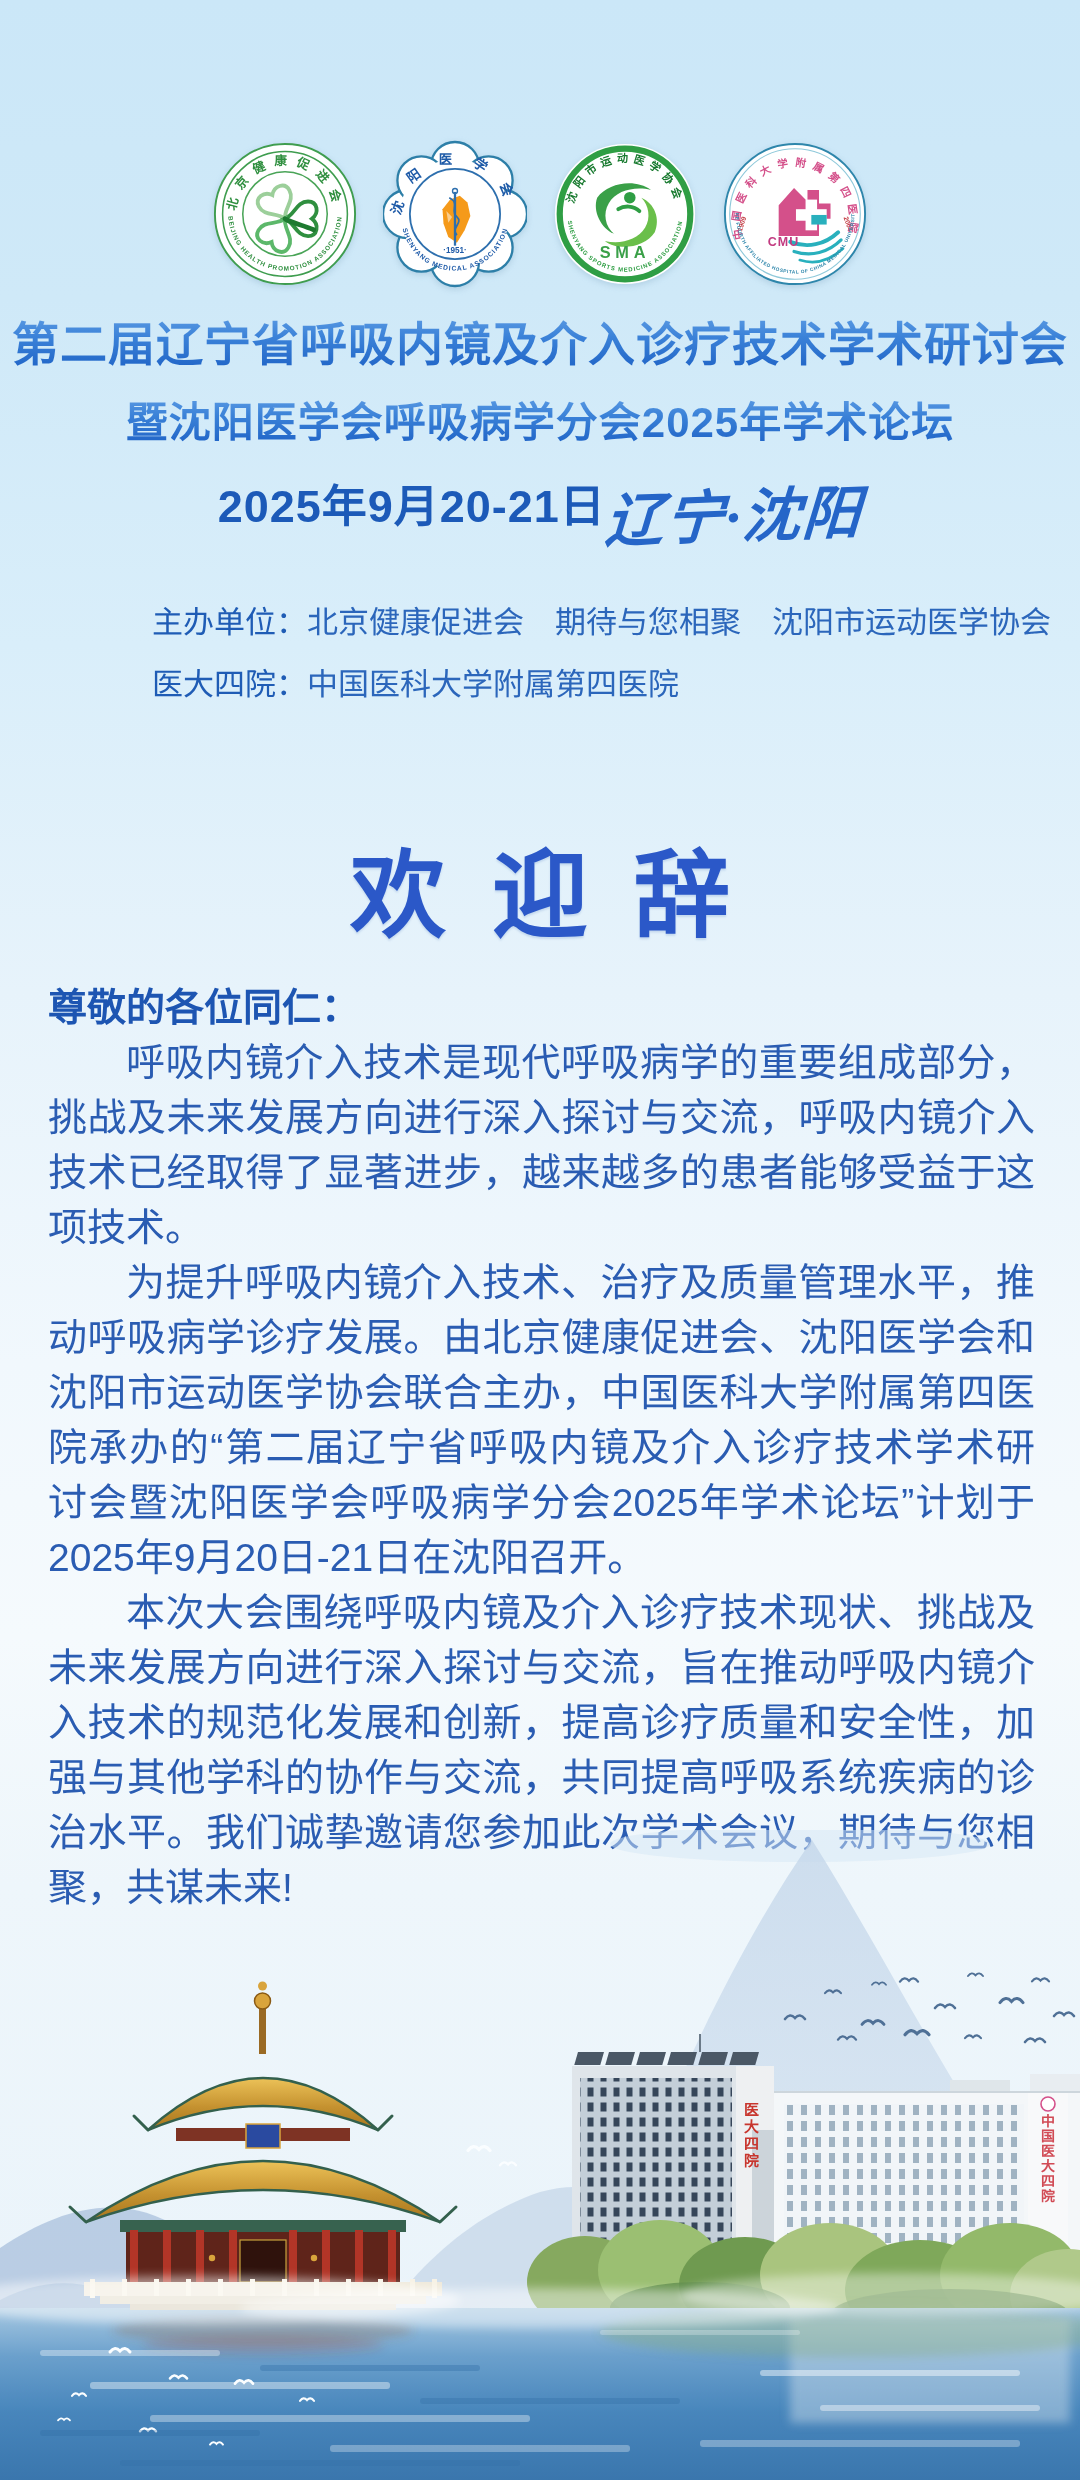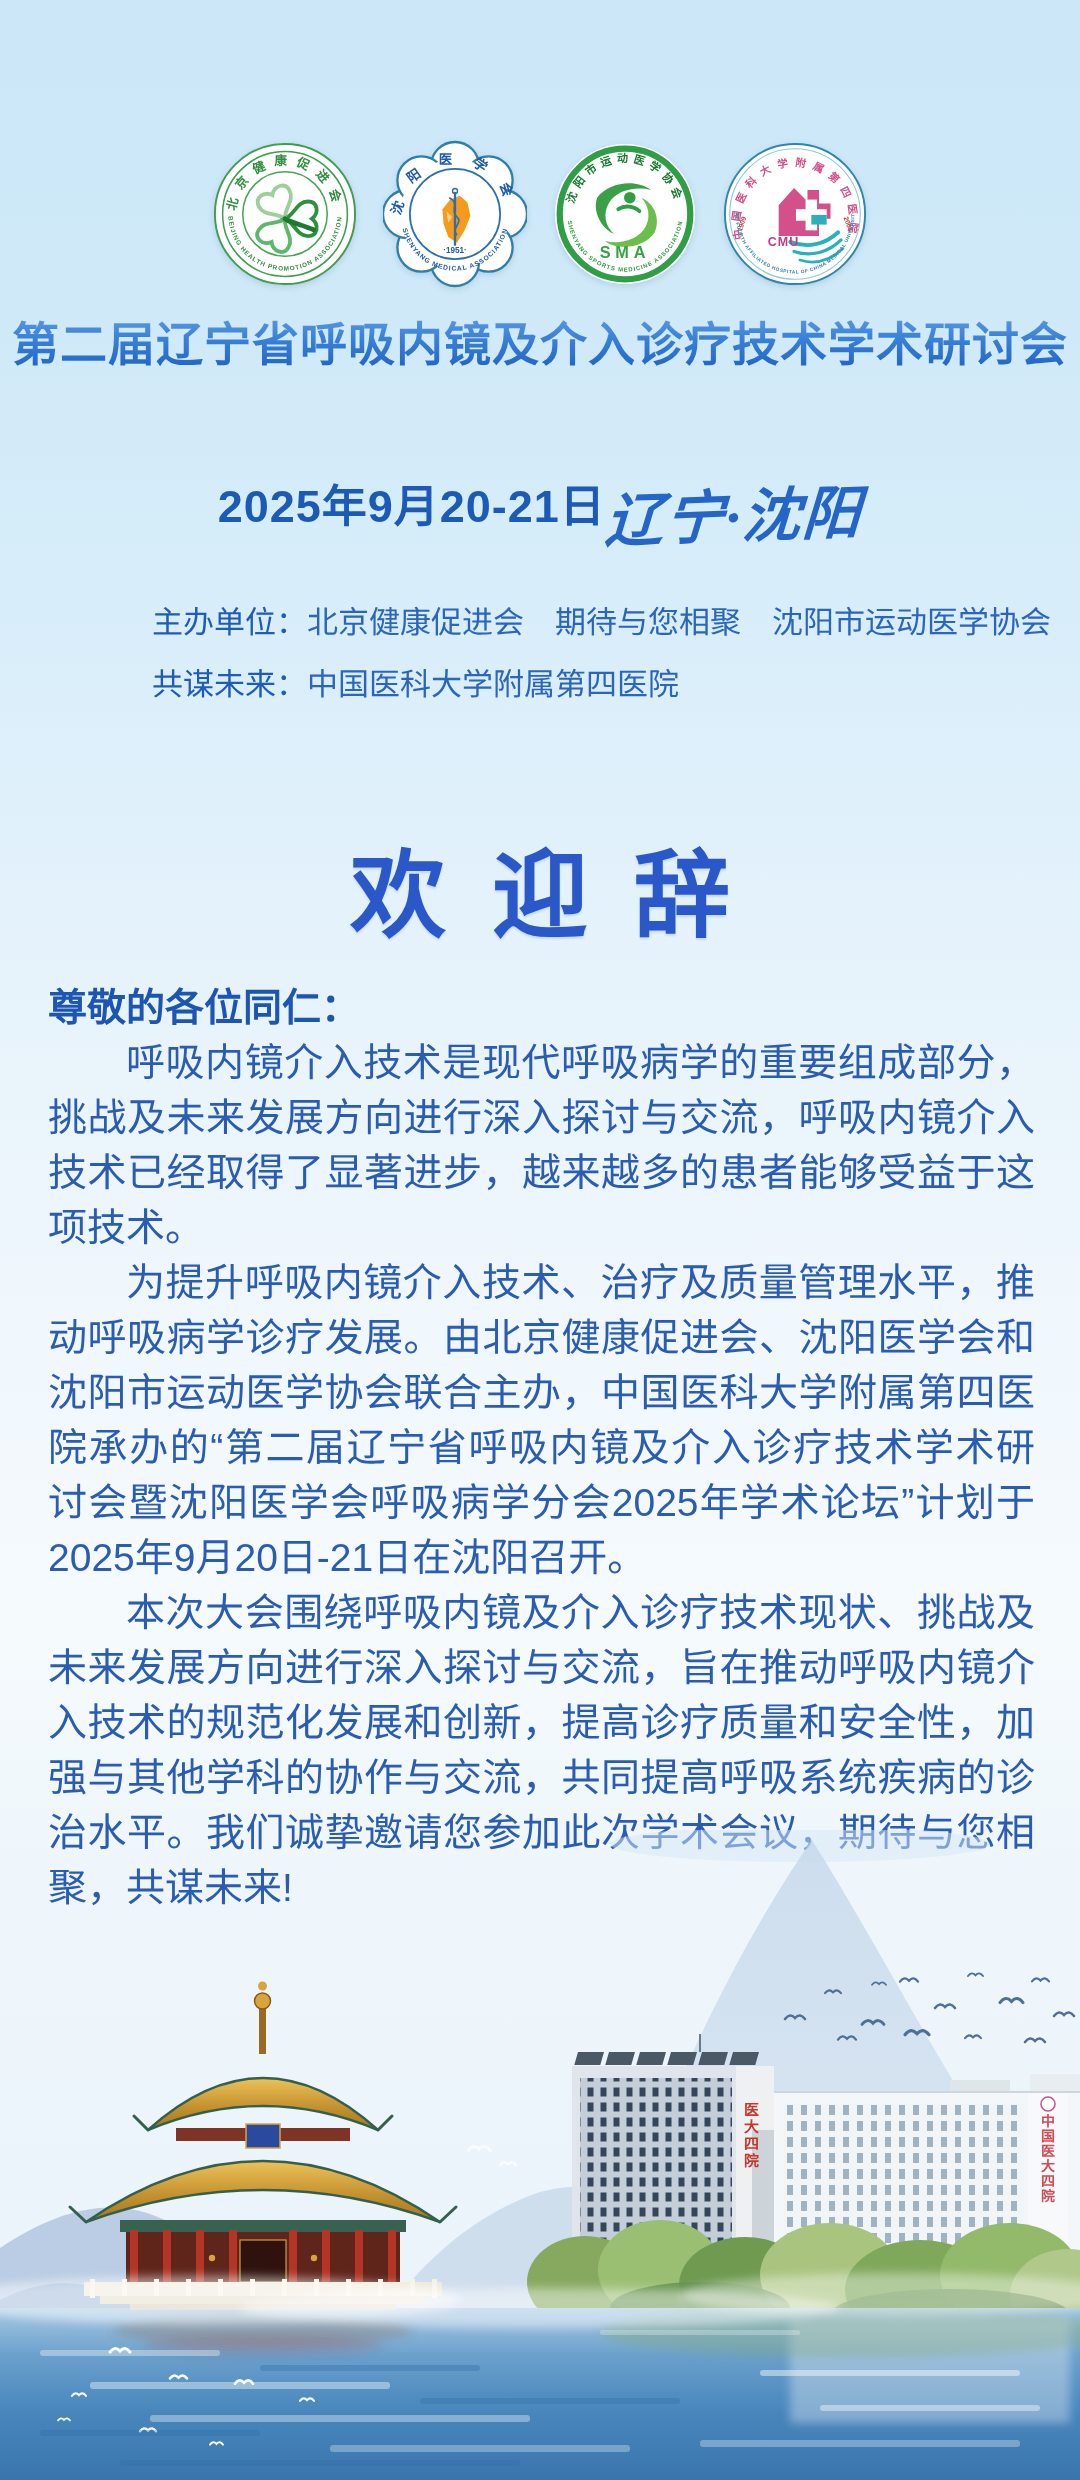--- a/index.html
+++ b/index.html
@@ -155,29 +155,30 @@
       <text font-size="11" font-weight="bold" fill="#d4508a" letter-spacing="7">
         <textPath href="#l4t" startOffset="50%" text-anchor="middle">中国医科大学附属第四医院</textPath>
       </text>
       <text font-size="5" font-weight="bold" fill="#2e86ab" letter-spacing="0.6">
         <textPath href="#l4b" startOffset="50%" text-anchor="middle">THE FOURTH AFFILIATED HOSPITAL OF CHINA MEDICAL UNIVERSITY</textPath>
       </text>
     </svg>
   </div>
 
   <div class="title-line1">第二届辽宁省呼吸内镜及介入诊疗技术学术研讨会</div>
+  <div class="title-line2">暨沈阳医学会呼吸病学分会2025年学术论坛</div>
 
   <div class="date-row">
     <span class="date-text">2025年9月20-21日</span>
     <span class="location-text">辽宁·沈阳</span>
   </div>
 
   <div class="org-block">
     <div><span class="org-label">主办单位：</span><span>北京健康促进会　期待与您相聚　沈阳市运动医学协会</span></div>
-    <div><span class="org-label">共谋未来：</span><span>中国医科大学附属第四医院</span></div>
+    <div><span class="org-label">医大四院：</span><span>中国医科大学附属第四医院</span></div>
   </div>
 
   <div class="welcome-heading">欢迎辞</div>
 
   <div class="letter">
     <div class="salutation">尊敬的各位同仁：</div>
     <p>呼吸内镜介入技术是现代呼吸病学的重要组成部分，挑战及未来发展方向进行深入探讨与交流，呼吸内镜介入技术已经取得了显著进步，越来越多的患者能够受益于这项技术。</p>
     <p>为提升呼吸内镜介入技术、治疗及质量管理水平，推动呼吸病学诊疗发展。由北京健康促进会、沈阳医学会和沈阳市运动医学协会联合主办，中国医科大学附属第四医院承办的“第二届辽宁省呼吸内镜及介入诊疗技术学术研讨会暨沈阳医学会呼吸病学分会2025年学术论坛”计划于2025年9月20日-21日在沈阳召开。</p>
     <p>本次大会围绕呼吸内镜及介入诊疗技术现状、挑战及未来发展方向进行深入探讨与交流，旨在推动呼吸内镜介入技术的规范化发展和创新，提高诊疗质量和安全性，加强与其他学科的协作与交流，共同提高呼吸系统疾病的诊治水平。我们诚挚邀请您参加此次学术会议，期待与您相聚，共谋未来!</p>
   </div>

